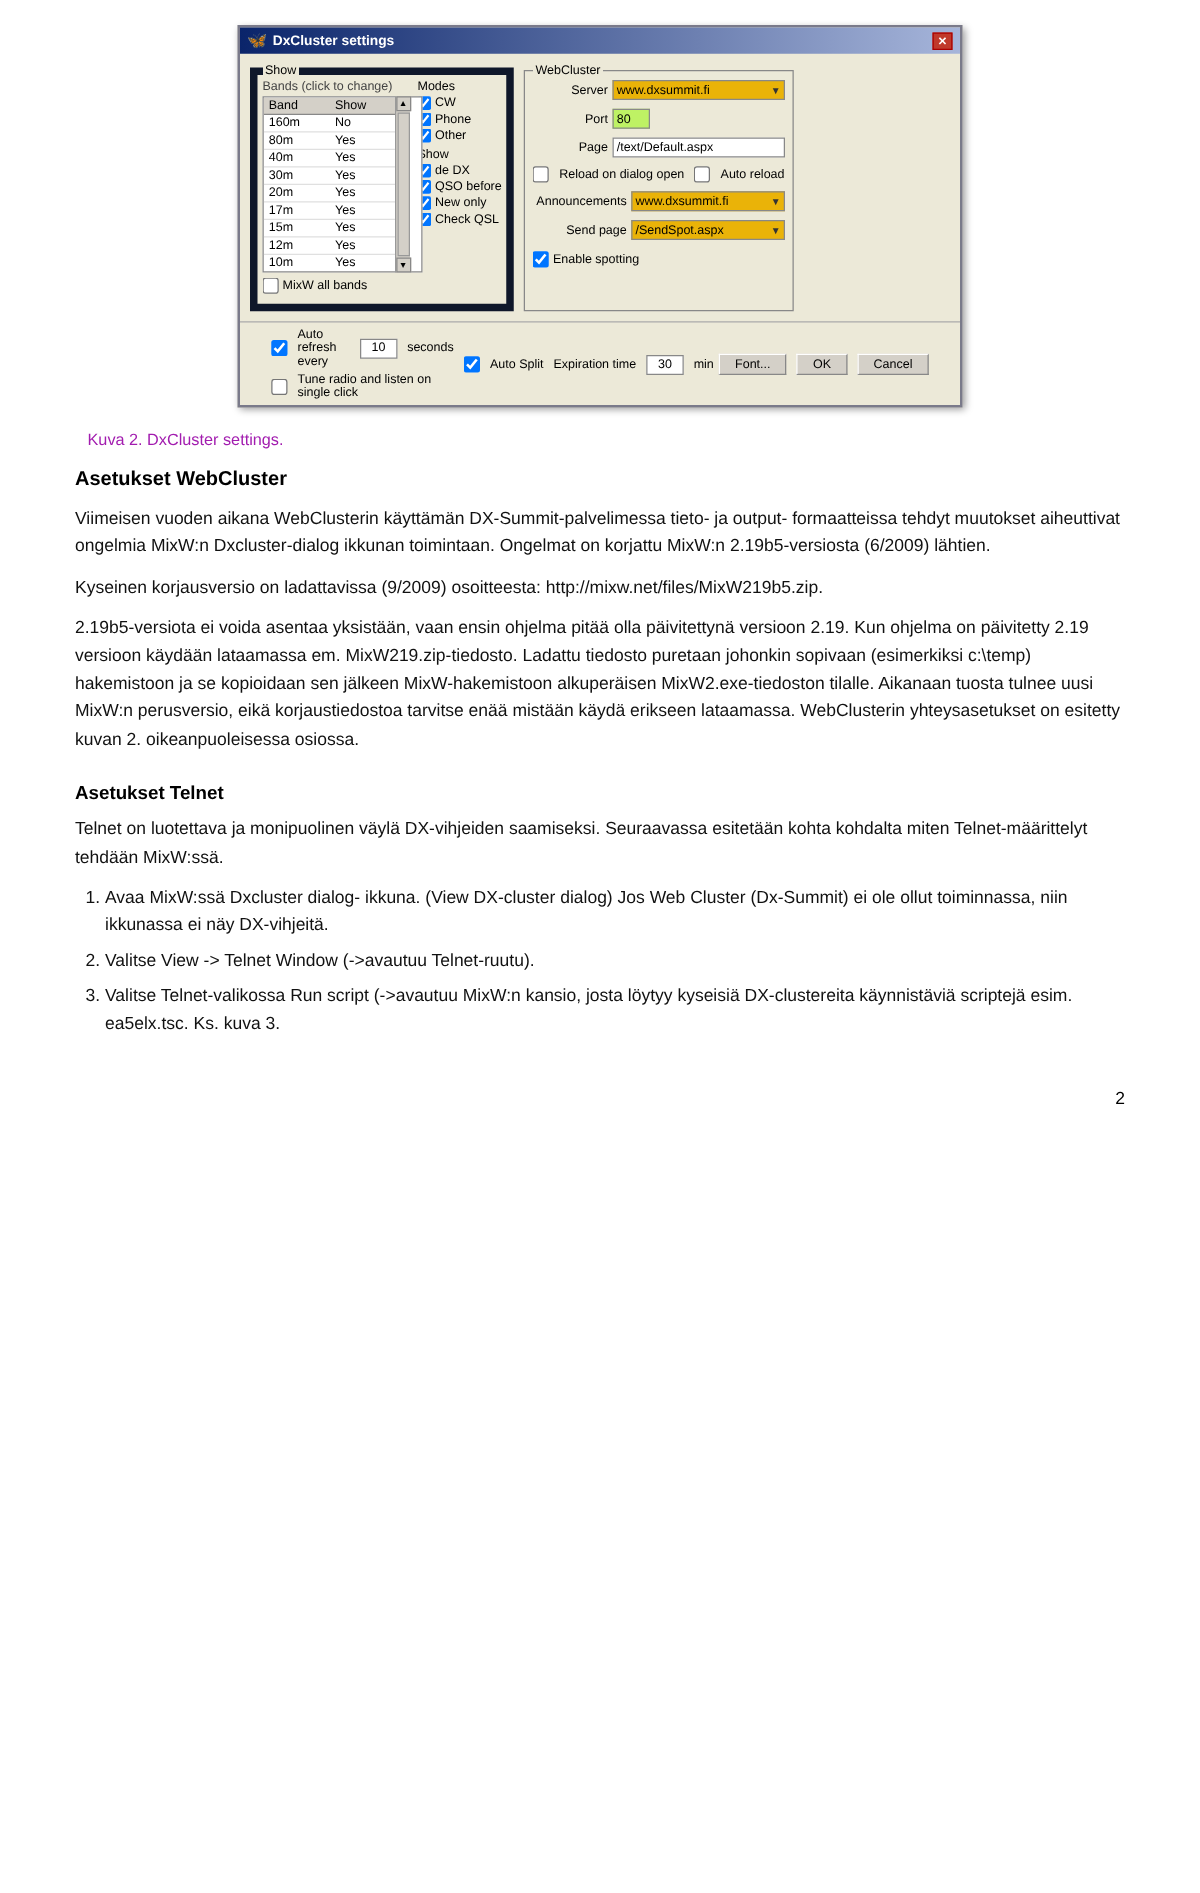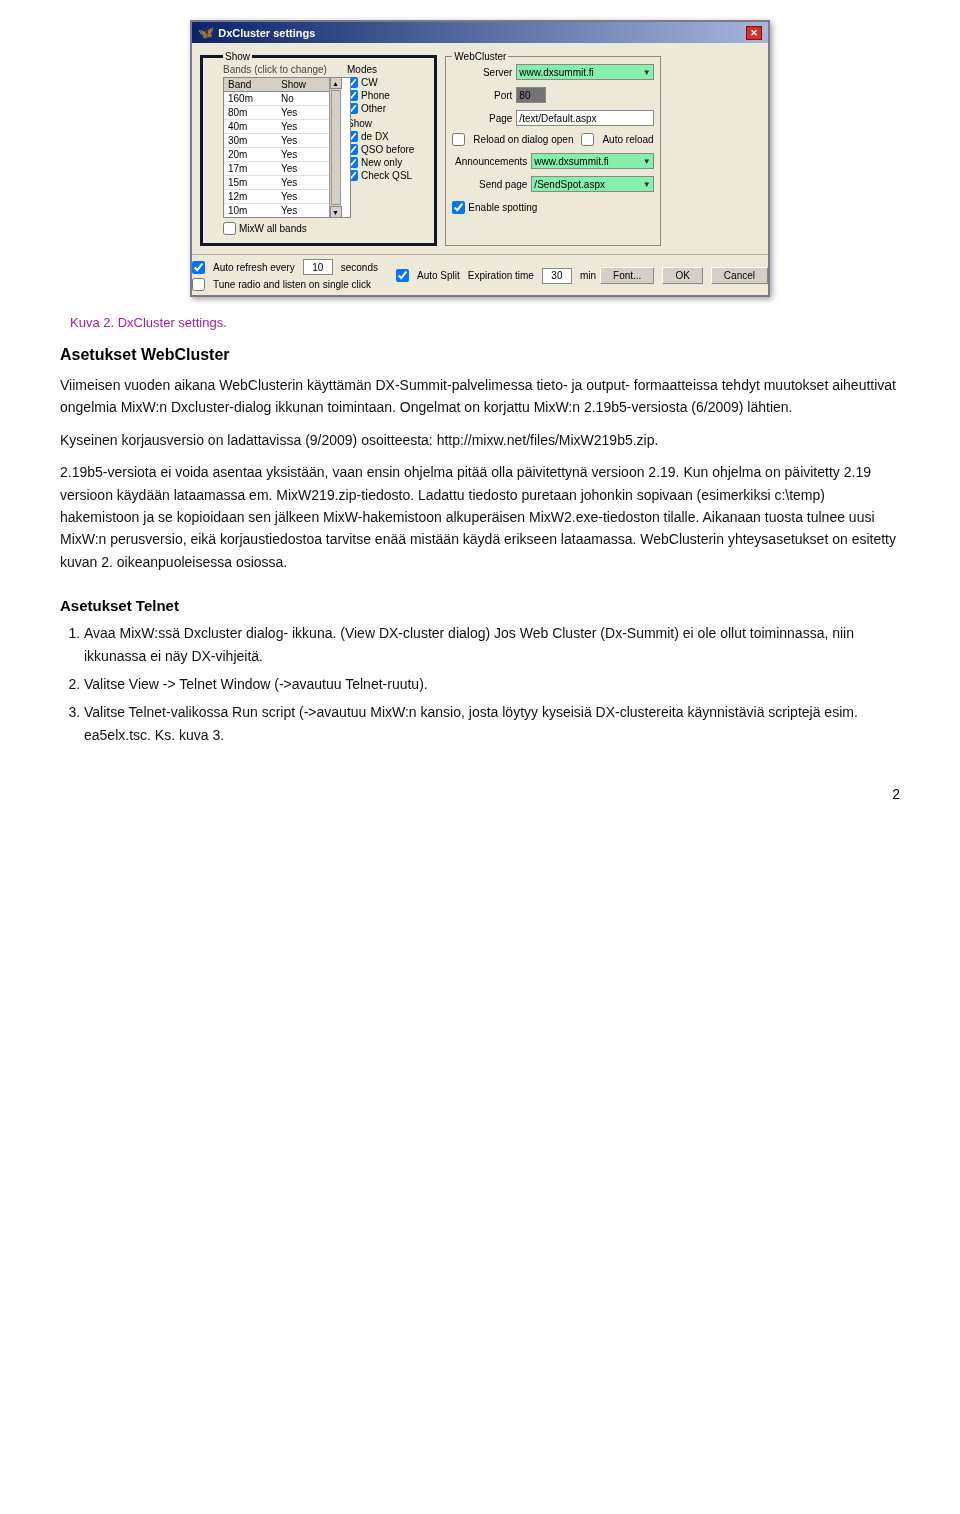--- a/index.html
+++ b/index.html
@@ -161,38 +161,38 @@
       border: 1px solid #888;
       background: white;
       height: 16px;
       font-size: 10px;
       padding: 0 2px;
       flex: 1;
     }
 
     .wc-dropdown {
       border: 1px solid #888;
-      background: #86efac;
+      background: #eab308;
       height: 16px;
       font-size: 10px;
       padding: 0 2px;
       flex: 1;
       display: flex;
       align-items: center;
       justify-content: space-between;
     }
 
     .dropdown-arrow {
       font-size: 8px;
       color: #333;
     }
 
     .wc-small-input {
       border: 1px solid #888;
-      background: #737373;
+      background: #bef264;
       height: 16px;
       font-size: 10px;
       padding: 0 2px;
       width: 30px;
     }
 
     .reload-row {
       display: flex;
       align-items: center;
       gap: 8px;
@@ -209,21 +209,21 @@
     .enable-row {
       display: flex;
       align-items: center;
       gap: 3px;
       font-size: 10px;
       margin-top: 2px;
     }
 
     
     .dialog-bottom {
-      padding: 4px 0;
+      padding: 4px 25px;
       display: flex;
       flex-direction: column;
       gap: 4px;
       border-top: 1px solid #aaa;
     }
 
     .bottom-row {
       display: flex;
       align-items: center;
       gap: 8px;
@@ -309,22 +309,22 @@
 
     .bands-col {
       flex: 0 0 auto;
     }
 
     .modes-col {
       flex: 1;
     }
 
     .fieldset-show {
-      border: 3px solid #0f172a;
-      padding: 2px 20px;
+      border: 6px solid #0f172a;
+      padding: 2px 4px;
       margin-bottom: 0;
     }
 
     .legend-show {
       font-size: 10px;
       padding: 0 2px;
     }
 
     .fieldset-webcluster {
       border: 1px solid #888;
@@ -604,20 +604,21 @@
 
 <div>
   <h2 class="section-heading">Asetukset  WebCluster</h2>
   <p class="body-text">Viimeisen vuoden aikana WebClusterin käyttämän DX-Summit-palvelimessa tieto- ja output- formaatteissa tehdyt muutokset aiheuttivat ongelmia MixW:n Dxcluster-dialog ikkunan toimintaan. Ongelmat on korjattu MixW:n 2.19b5-versiosta (6/2009) lähtien.</p>
   <p class="body-text">Kyseinen korjausversio on ladattavissa (9/2009) osoitteesta: http://mixw.net/files/MixW219b5.zip.</p>
   <p class="body-text">2.19b5-versiota ei voida asentaa yksistään, vaan ensin ohjelma pitää olla päivitettynä versioon 2.19.  Kun ohjelma on päivitetty 2.19 versioon käydään lataamassa em. MixW219.zip-tiedosto. Ladattu tiedosto puretaan johonkin sopivaan (esimerkiksi c:\temp) hakemistoon ja  se kopioidaan sen jälkeen MixW-hakemistoon alkuperäisen MixW2.exe-tiedoston tilalle. Aikanaan tuosta tulnee uusi MixW:n perusversio, eikä korjaustiedostoa tarvitse enää mistään käydä erikseen lataamassa. WebClusterin yhteysasetukset on esitetty kuvan 2. oikeanpuoleisessa osiossa.</p>
 </div>
 
 <div>
   <h2 class="section-subheading">Asetukset Telnet</h2>
+  <p class="body-text">Telnet on luotettava ja monipuolinen väylä DX-vihjeiden saamiseksi. Seuraavassa esitetään kohta kohdalta miten Telnet-määrittelyt tehdään MixW:ssä.</p>
   <ol class="numbered-list">
     <li class="body-text">Avaa MixW:ssä Dxcluster dialog- ikkuna. (View DX-cluster dialog) Jos Web Cluster (Dx-Summit) ei ole ollut toiminnassa, niin ikkunassa ei näy DX-vihjeitä.</li>
     <li class="body-text">Valitse View -&gt; Telnet Window (-&gt;avautuu Telnet-ruutu).</li>
     <li class="body-text">Valitse Telnet-valikossa Run script (-&gt;avautuu MixW:n kansio, josta löytyy kyseisiä DX-clustereita käynnistäviä scriptejä esim. ea5elx.tsc. Ks. kuva 3.</li>
   </ol>
 </div>
 
 <div class="page-number">2</div>
 
 </body></html>

